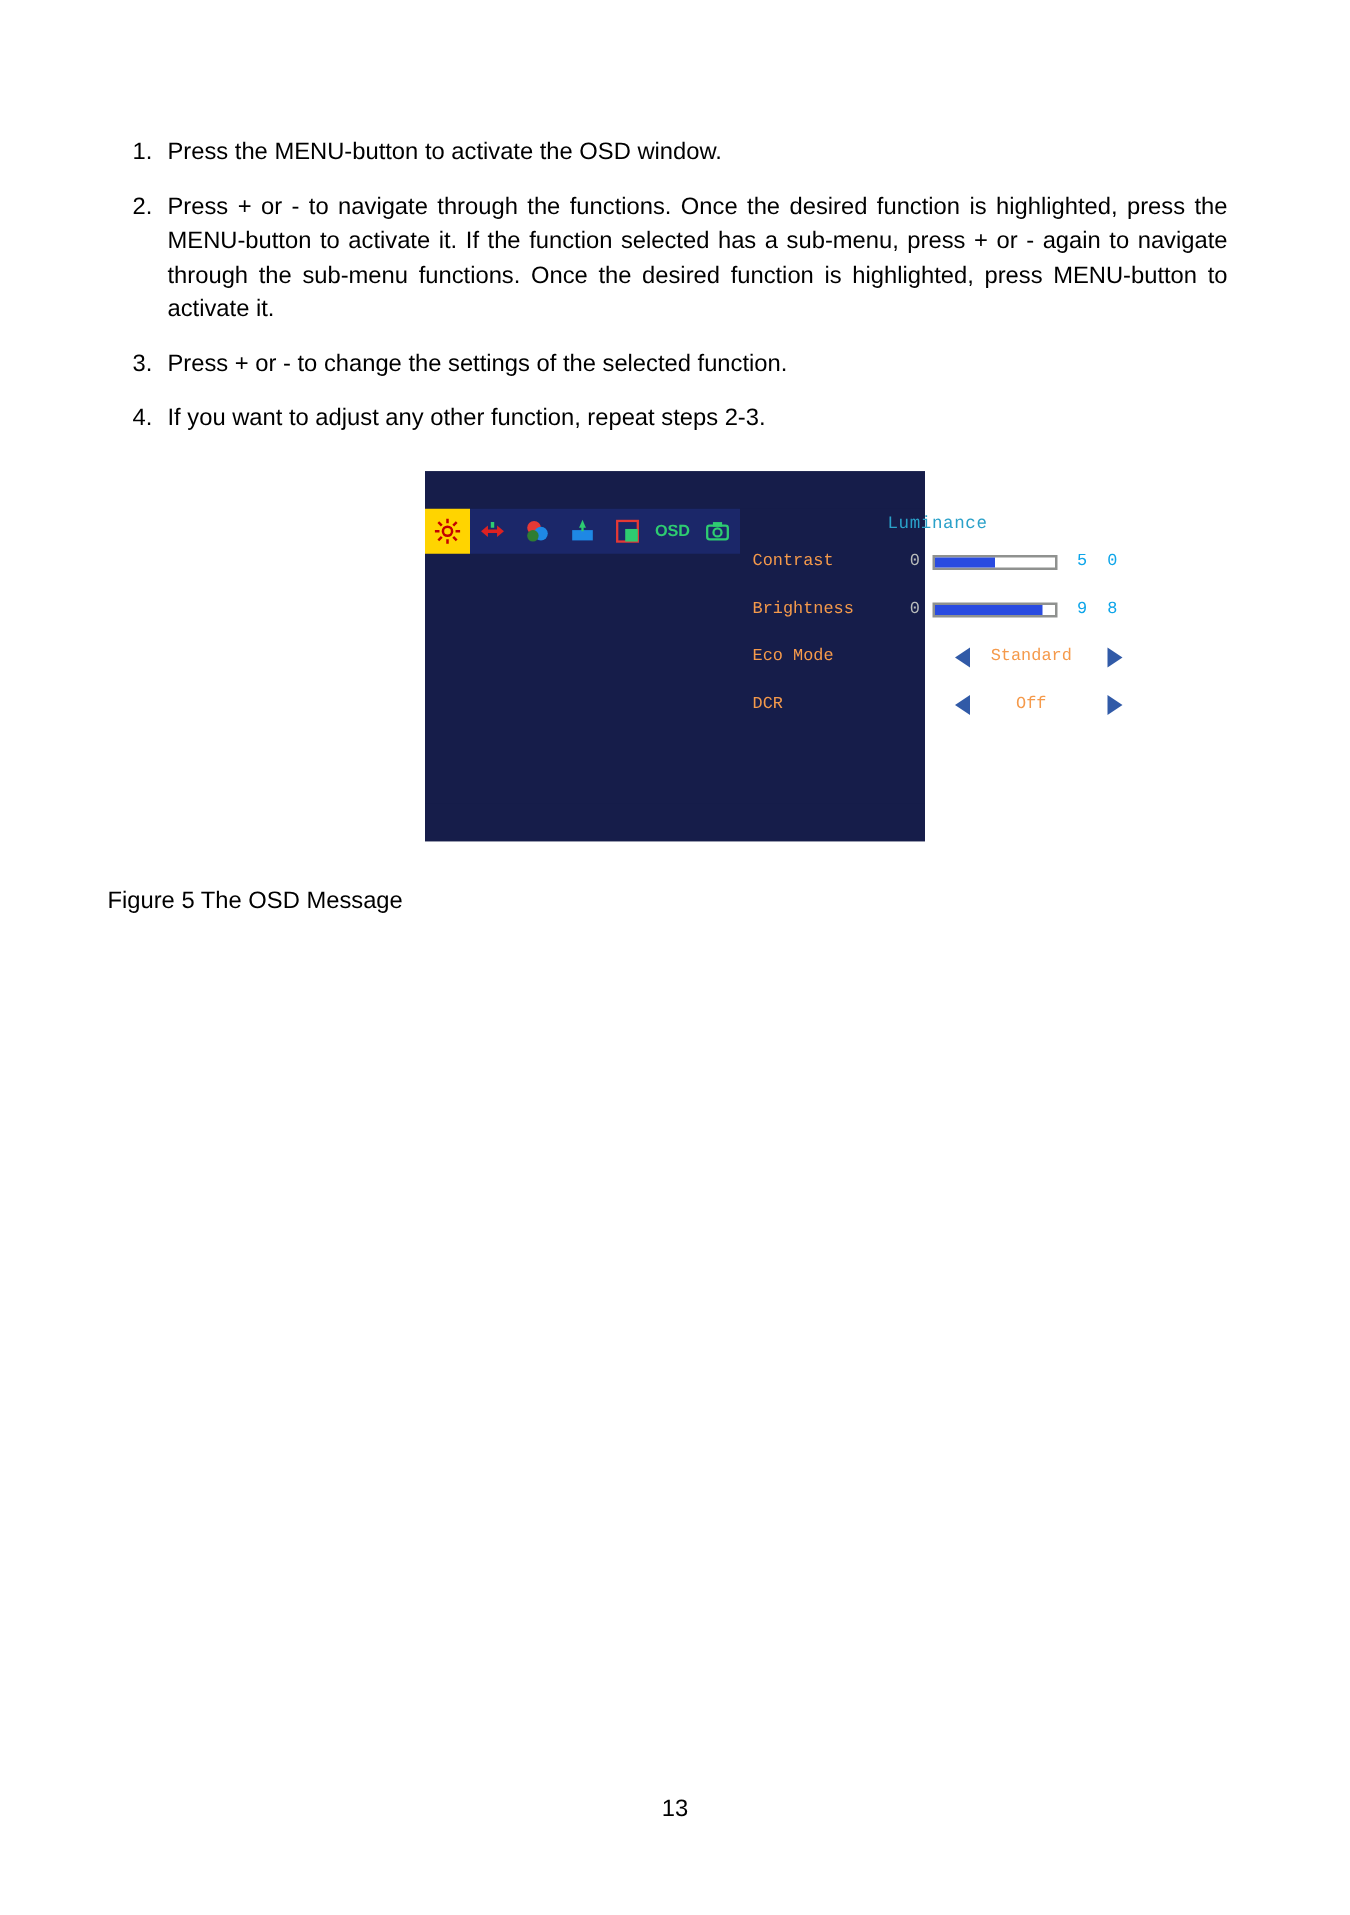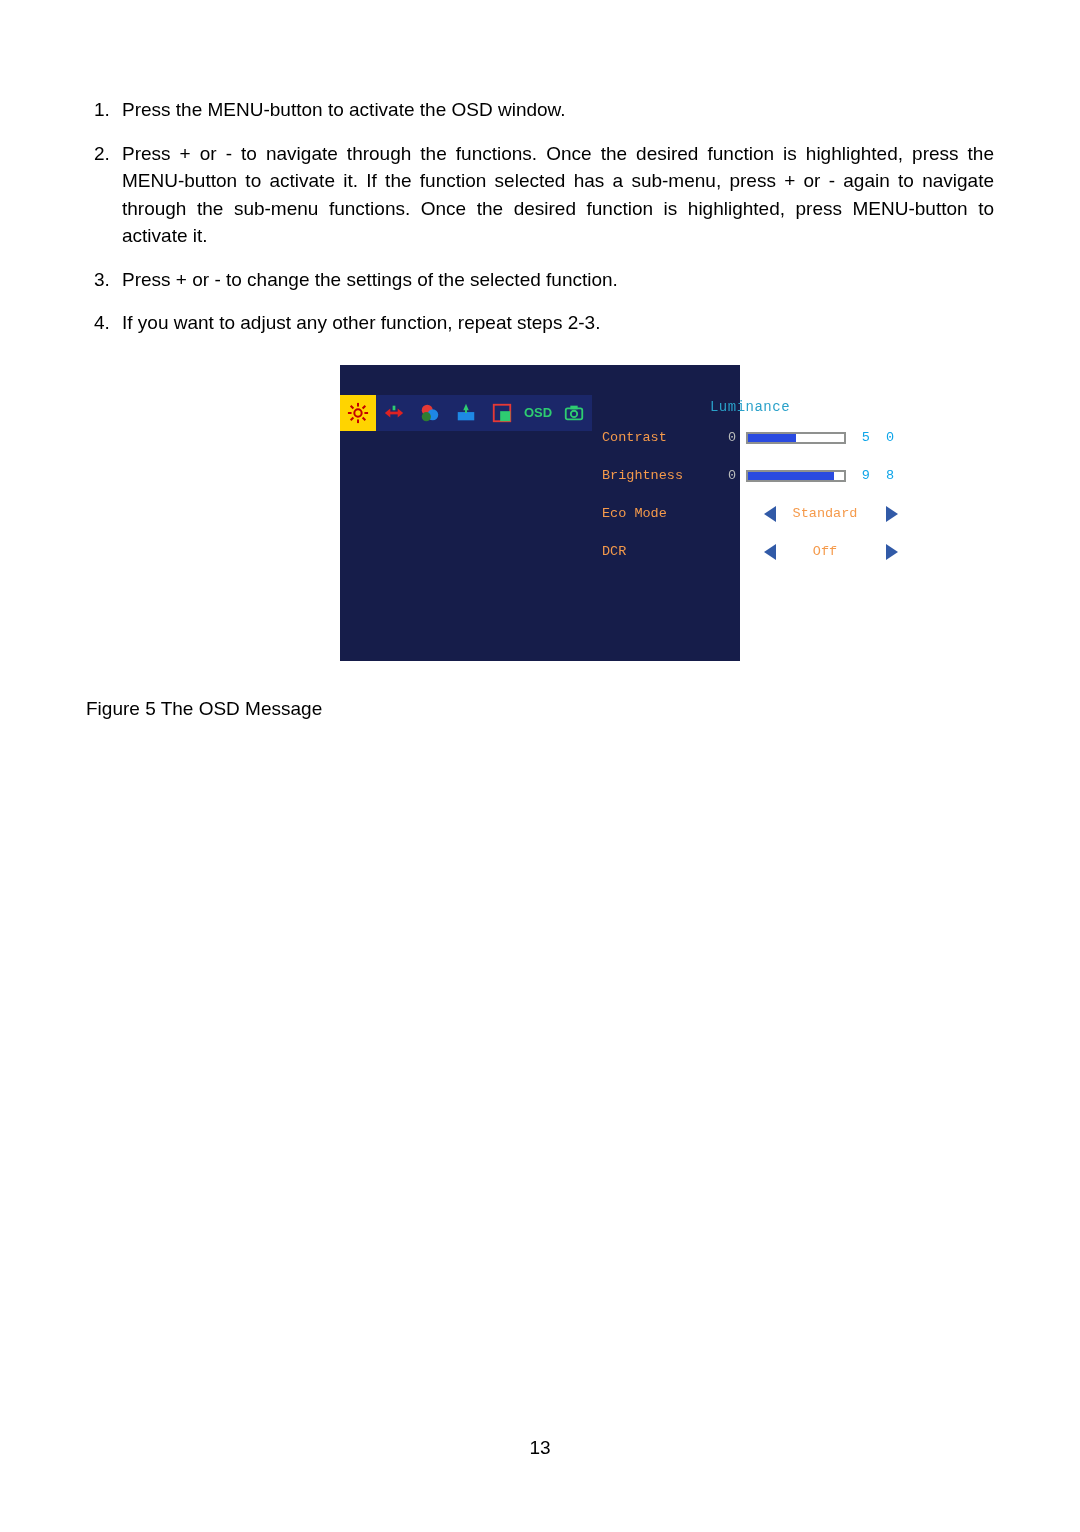--- a/index.html
+++ b/index.html
@@ -1,18 +1,18 @@
 <!DOCTYPE html>
 <html><head>
 <meta charset="utf-8">
 <style>
   html,body{margin:0;padding:0;background:#fff;font-family:"Segoe UI",Arial,Helvetica,sans-serif;color:#000;font-size:19px;line-height:1.45}
   .page{width:1080px;height:1532px;box-sizing:border-box;padding:96px 86px 0 86px;position:relative}
   h2.heading{font-weight:700;font-size:22px;letter-spacing:0.3px;margin:0 0 48px 0}
-  ol.steps{margin:0;padding:0 0 0 8px;list-style:none;counter-reset:step}
+  ol.steps{margin:12px;padding:0 0 0 8px;list-style:none;counter-reset:step}
   ol.steps>li{counter-increment:step;margin:0 0 16px 0;padding-left:28px;position:relative}
   ol.steps>li::before{content:counter(step)".";position:absolute;left:0;top:0}
   .justify{text-align:justify}
   .osd-wrap{display:flex;justify-content:center;margin-top:28px}
   .osd{width:400px;background:#161d4a;color:#fff;font-size:0}
   .osd-top{height:30px;background:#161d4a}
   .osd-mid{display:flex}
   .sidebar{display:flex;flex-direction:row}
   .sidebar .tab{width:36px;height:36px;margin:0 0 6px 0;display:flex;align-items:center;justify-content:center;background:#1b2769}
   .sidebar .tab.sel{background:#ffd400}

